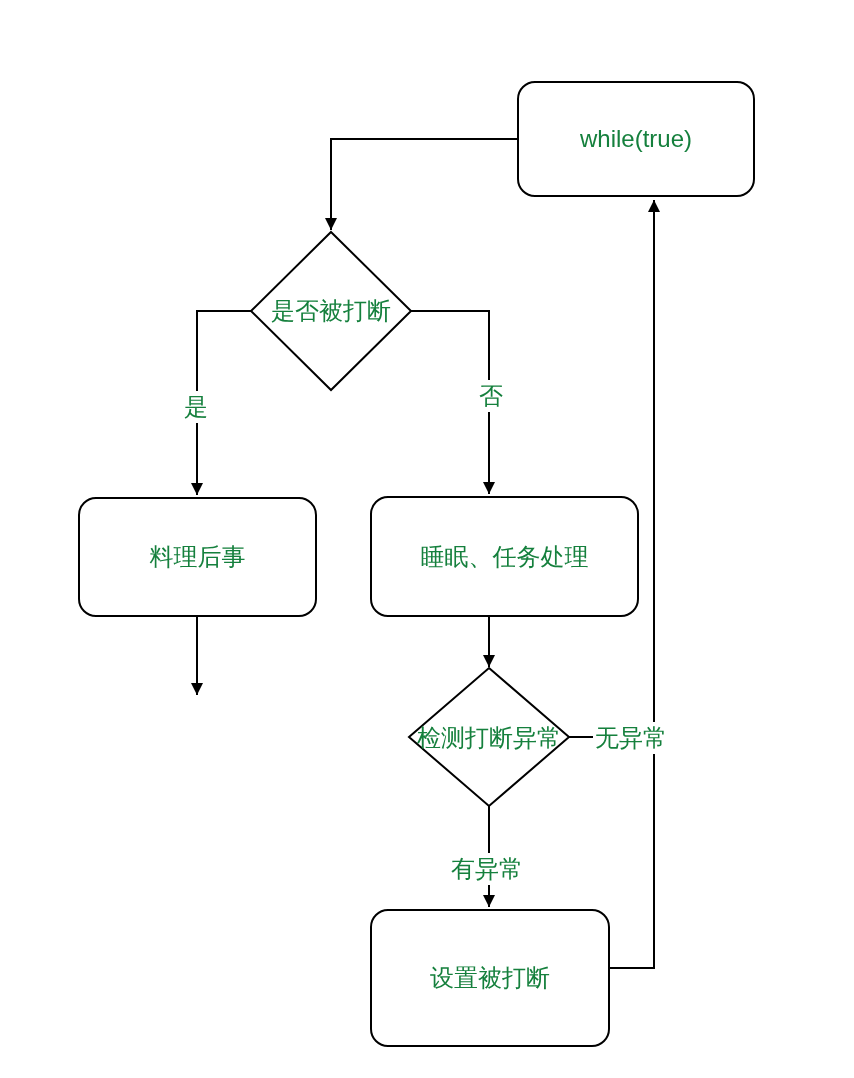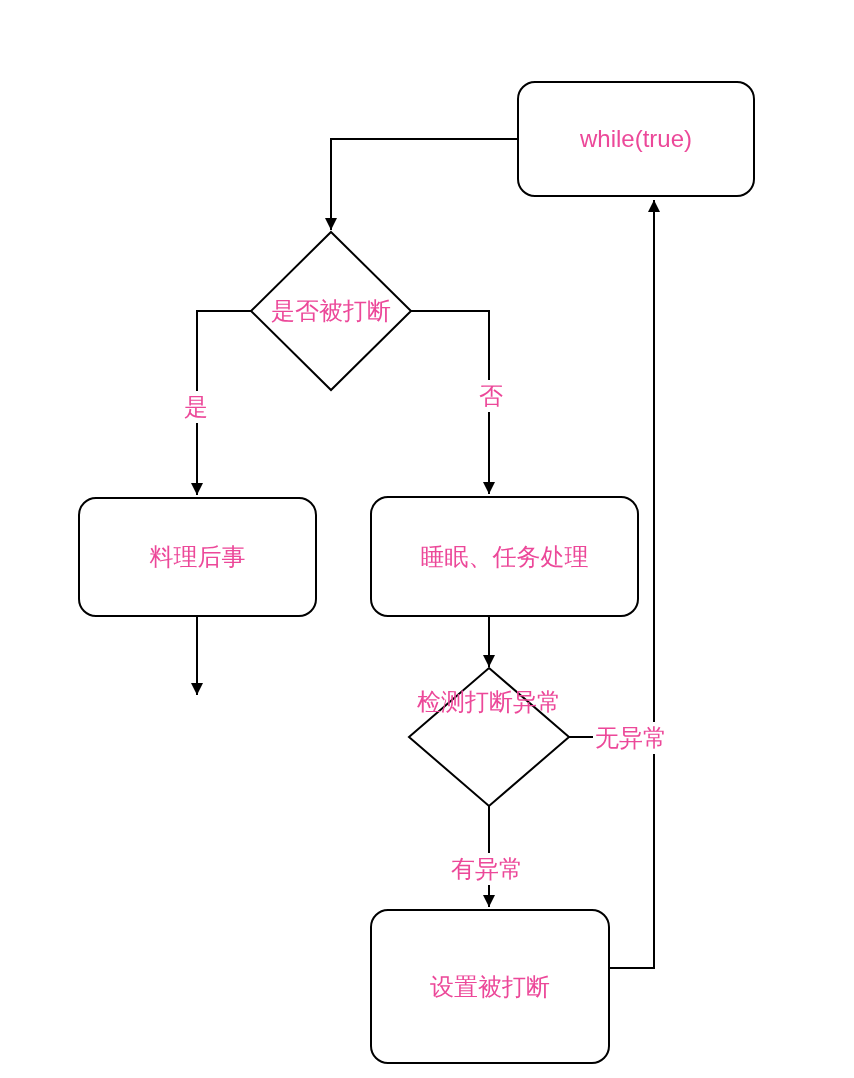--- a/index.html
+++ b/index.html
@@ -6,21 +6,21 @@
     margin: 0;
     padding: 0;
     background: #ffffff;
   }
   #canvas {
     position: relative;
     width: 854px;
     height: 1078px;
     background: #ffffff;
     font-family: "Liberation Sans", "DejaVu Sans", sans-serif;
-    color: #ec4899;
+    color: #15803d;
     overflow: hidden;
   }
   #edges {
     position: absolute;
     left: 0;
     top: 0;
     width: 854px;
     height: 1078px;
   }
   .node {
@@ -91,27 +91,27 @@
 
   <div class="node" style="left:78px; top:497px; width:239px; height:120px;justify-content:center;">
     <span>料理后事</span>
   </div>
 
 
   <div class="node" style="left:370px; top:496px; width:269px; height:121px;">
     <span>睡眠、任务处理</span>
   </div>
 
-  <div class="node" style="left:370px; top:909px; width:240px; height:155px;">
+  <div class="node" style="left:370px; top:909px; width:240px; height:138px;">
     <span>设置被打断</span>
   </div>
 
   <div class="diamond-label" style="left:331px; top:311px;">是否被打断</div>
 
-  <div class="diamond-label" style="left:489px; top:702px;">检测打断异常</div>
+  <div class="diamond-label" style="left:489px; top:738px;">检测打断异常</div>
 
   <div class="edge-label" style="left:196px; top:407px;">是</div>
 
   <div class="edge-label" style="left:491px; top:396px;">否</div>
 
   <div class="edge-label" style="left:611px; top:738px;margin-left:20px;">无异常</div>
 
   <div class="edge-label" style="left:487px; top:869px;">有异常</div>
 
 </div>

